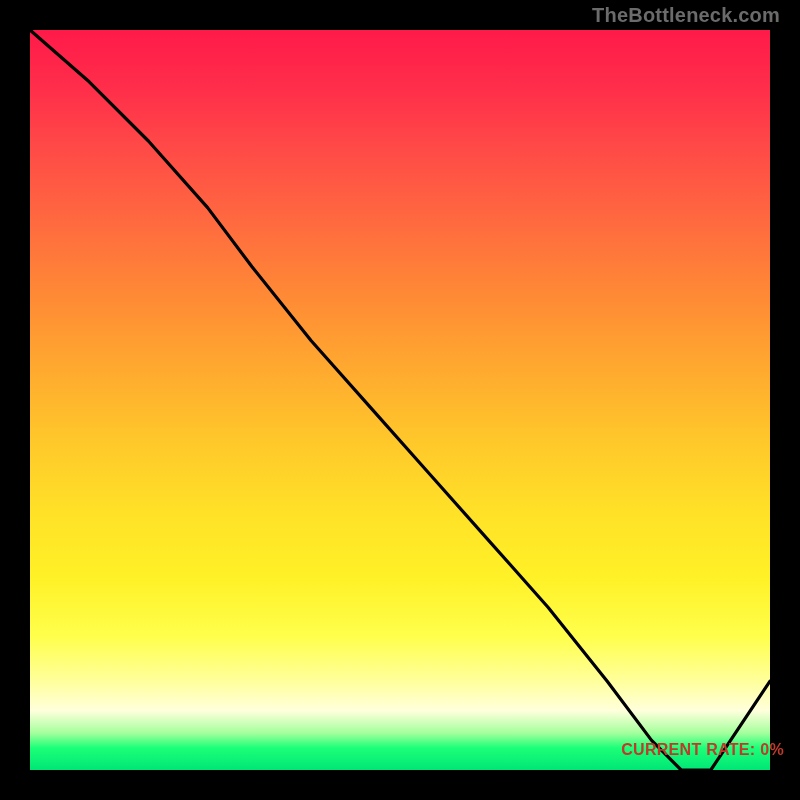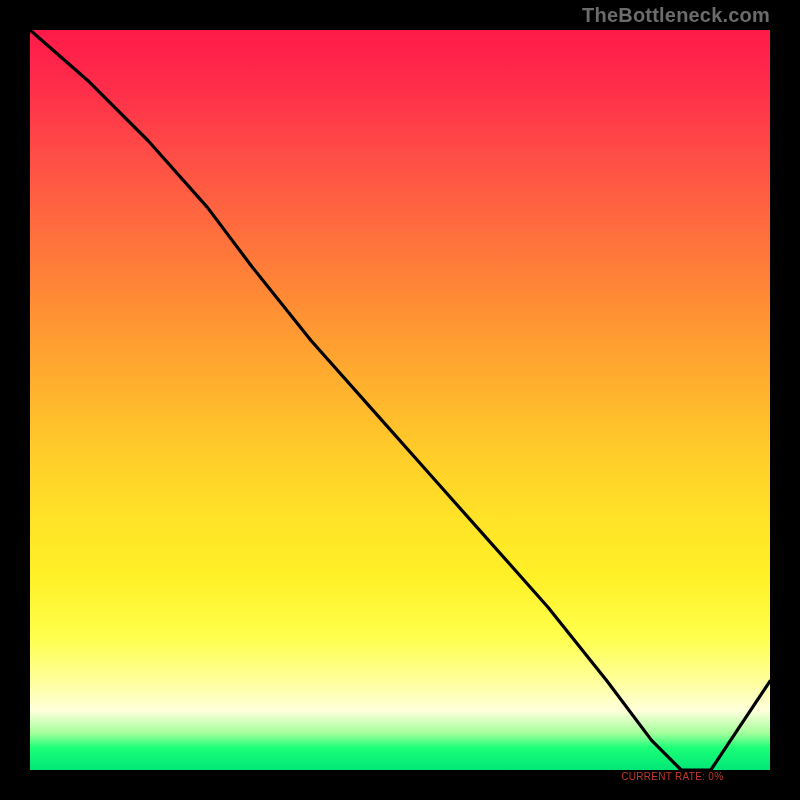--- a/index.html
+++ b/index.html
@@ -13,21 +13,21 @@
   }
   .frame {
     position: relative;
     width: 800px;
     height: 800px;
     background: #000;
   }
   .watermark {
     position: absolute;
     top: 4px;
-    right: 30px;
+    right: 20px;
     color: #6b6b6b;
     font-size: 20px;
     font-weight: 600;
     letter-spacing: 0.2px;
     margin-left: 12px;
   }
   .plot-area {
     position: absolute;
     left: 30px;
     top: 30px;
@@ -57,25 +57,24 @@
     position: absolute;
     left: 0;
     top: 0;
     width: 740px;
     height: 740px;
     overflow: visible;
   }
   .annotation-text {
     position: absolute;
     color: #c0392b;
-    font-size: 10px;
-    font-weight: 400;
+    font-size: 16px;
+    font-weight: 700;
     white-space: nowrap;
     letter-spacing: 0.3px;
-    margin-top: 30px;
   }
 </style>
 </head>
 <body>
 
 <div class="frame">
 
   <div class="watermark">TheBottleneck.com</div>
 
   <div class="plot-area">

